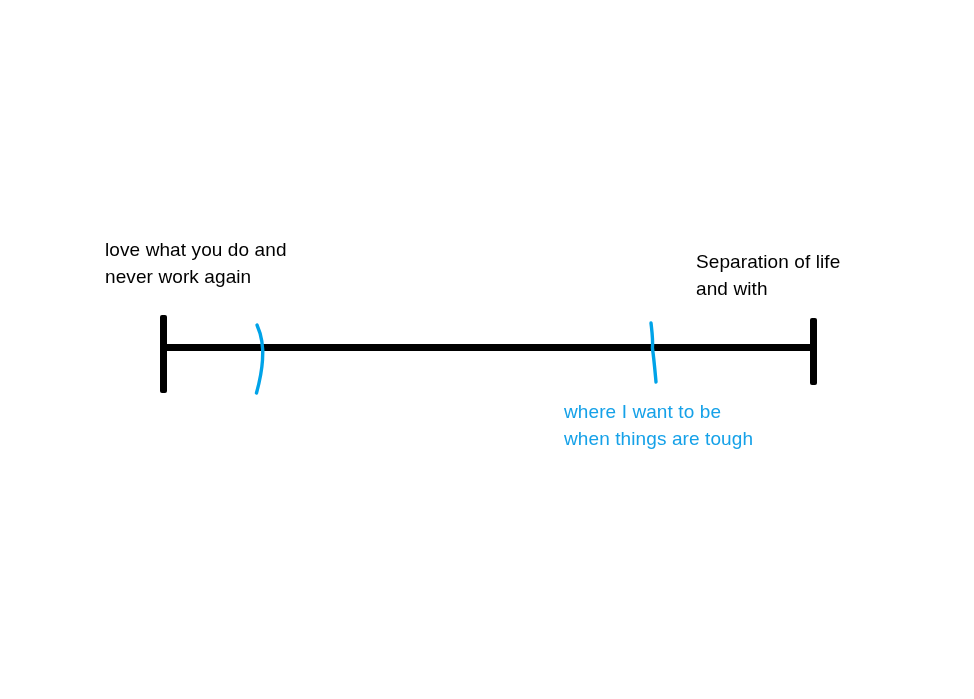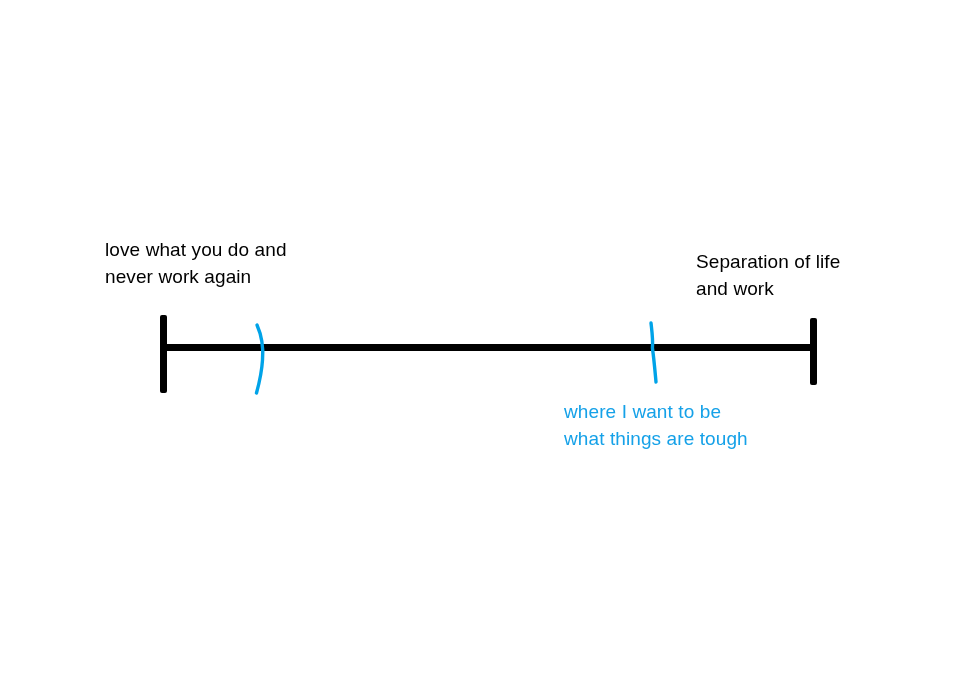--- a/index.html
+++ b/index.html
@@ -64,33 +64,33 @@
 </style>
 </head>
 <body>
 
 <div class="canvas">
 
   <div class="label label-black end-label-left">love what you do and
 never work again</div>
 
   <div class="label label-black end-label-right">Separation of life
-and work</div>
+and with</div>
 
   <div class="axis-line"></div>
 
   <div class="end-cap end-cap-left"></div>
 
   <div class="end-cap end-cap-right"></div>
 
   <svg class="tick tick-left" width="22" height="78" viewBox="0 0 22 78">
     <path d="M8 4 C12 13 14.5 27 13.5 39 C12.8 51 10.5 61 7.5 72"></path>
   </svg>
 
   <svg class="tick tick-right" width="18" height="66" viewBox="0 0 18 66">
     <path d="M7 3 C8 12 9.2 20 8.4 28 C10 39 11 51 12 62"></path>
   </svg>
 
 
   <div class="label label-blue mark-label-want">where I want to be
-what things are tough</div>
+when things are tough</div>
 
 </div>
 
 </body></html>

